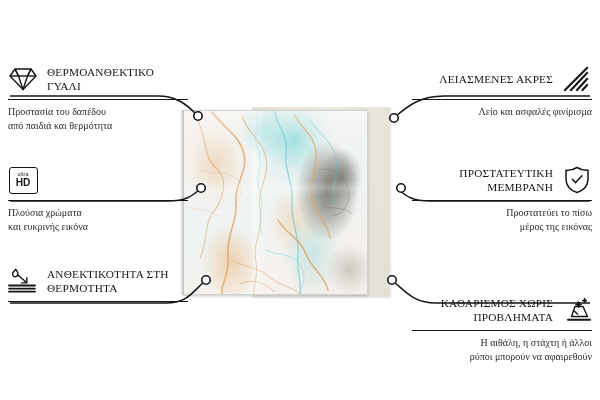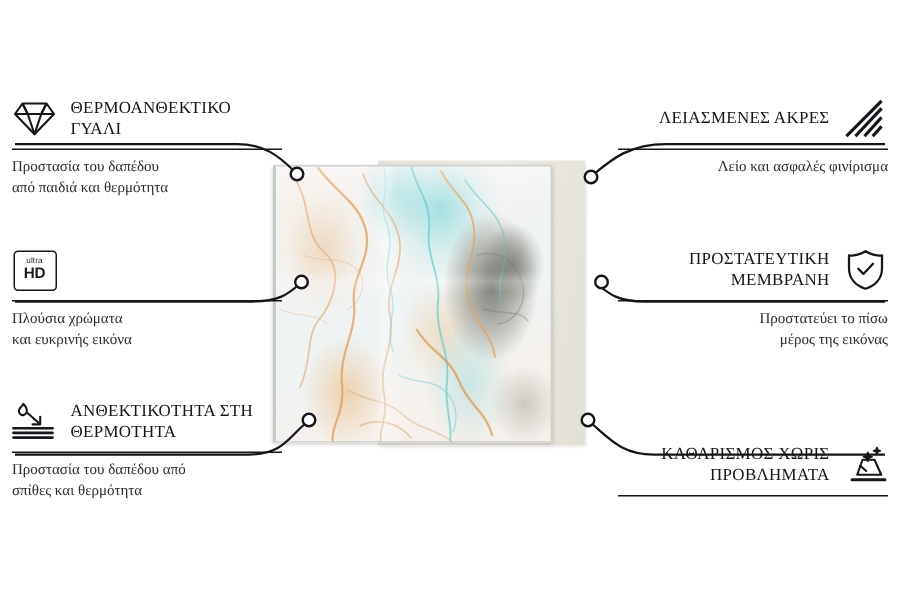--- a/index.html
+++ b/index.html
@@ -271,22 +271,20 @@
           <path d="M18.8,9.8 L18.8,14.9 L13.7,14.9"></path>
           <path d="M1,17.5 L27,17.5" stroke-width="1.8"></path>
           <path d="M1,20.6 L27,20.6" stroke-width="1.8"></path>
           <path d="M1,23.7 L27,23.7" stroke-width="1.8"></path>
         </svg>
       </span>
       <span class="feature-title">ΑΝΘΕΚΤΙΚΟΤΗΤΑ
 ΣΤΗ ΘΕΡΜΟΤΗΤΑ</span>
     </div>
     <div class="feature-rule"></div>
-    <div class="feature-desc">Προστασία του δαπέδου από
-σπίθες και θερμότητα</div>
   </div>
 
   <div class="feature right" id="feat-membrane">
     <div class="feature-head">
       <span class="feature-icon">
         <svg width="26" height="28" viewBox="0 0 26 28" fill="none" stroke="#15151a" stroke-width="1.5" stroke-linecap="round" stroke-linejoin="round">
           <path d="M13,1.5 C17.5,4.2 21.5,4.6 24,4.2 L24,13 C24,20 19,24.5 13,26.5 C7,24.5 2,20 2,13 L2,4.2 C4.5,4.6 8.5,4.2 13,1.5 Z"></path>
           <path d="M8.2,13.2 L11.6,16.6 L18,9.8"></path>
         </svg>
       </span>
@@ -323,15 +321,17 @@
           <path d="M11.5,13.5 L15.5,17"></path>
           <path d="M6,22.8 L28,22.8" stroke-width="2"></path>
           <path d="M16.5,4.4 L17.4,6.6 L19.6,7.5 L17.4,8.4 L16.5,10.6 L15.6,8.4 L13.4,7.5 L15.6,6.6 Z" fill="#15151a" stroke-width="0.9"></path>
           <path d="M22.6,1.2 L23.3,2.9 L25,3.6 L23.3,4.3 L22.6,6 L21.9,4.3 L20.2,3.6 L21.9,2.9 Z" fill="#15151a" stroke-width="0.9"></path>
         </svg>
       </span>
       <span class="feature-title">ΚΑΘΑΡΙΣΜΟΣ ΧΩΡΙΣ
 ΠΡΟΒΛΗΜΑΤΑ</span>
     </div>
     <div class="feature-rule"></div>
+    <div class="feature-desc">Η αιθάλη, η στάχτη ή άλλοι
+ρύποι μπορούν να αφαιρεθούν</div>
   </div>
 
 </div>
 
 </body></html>

